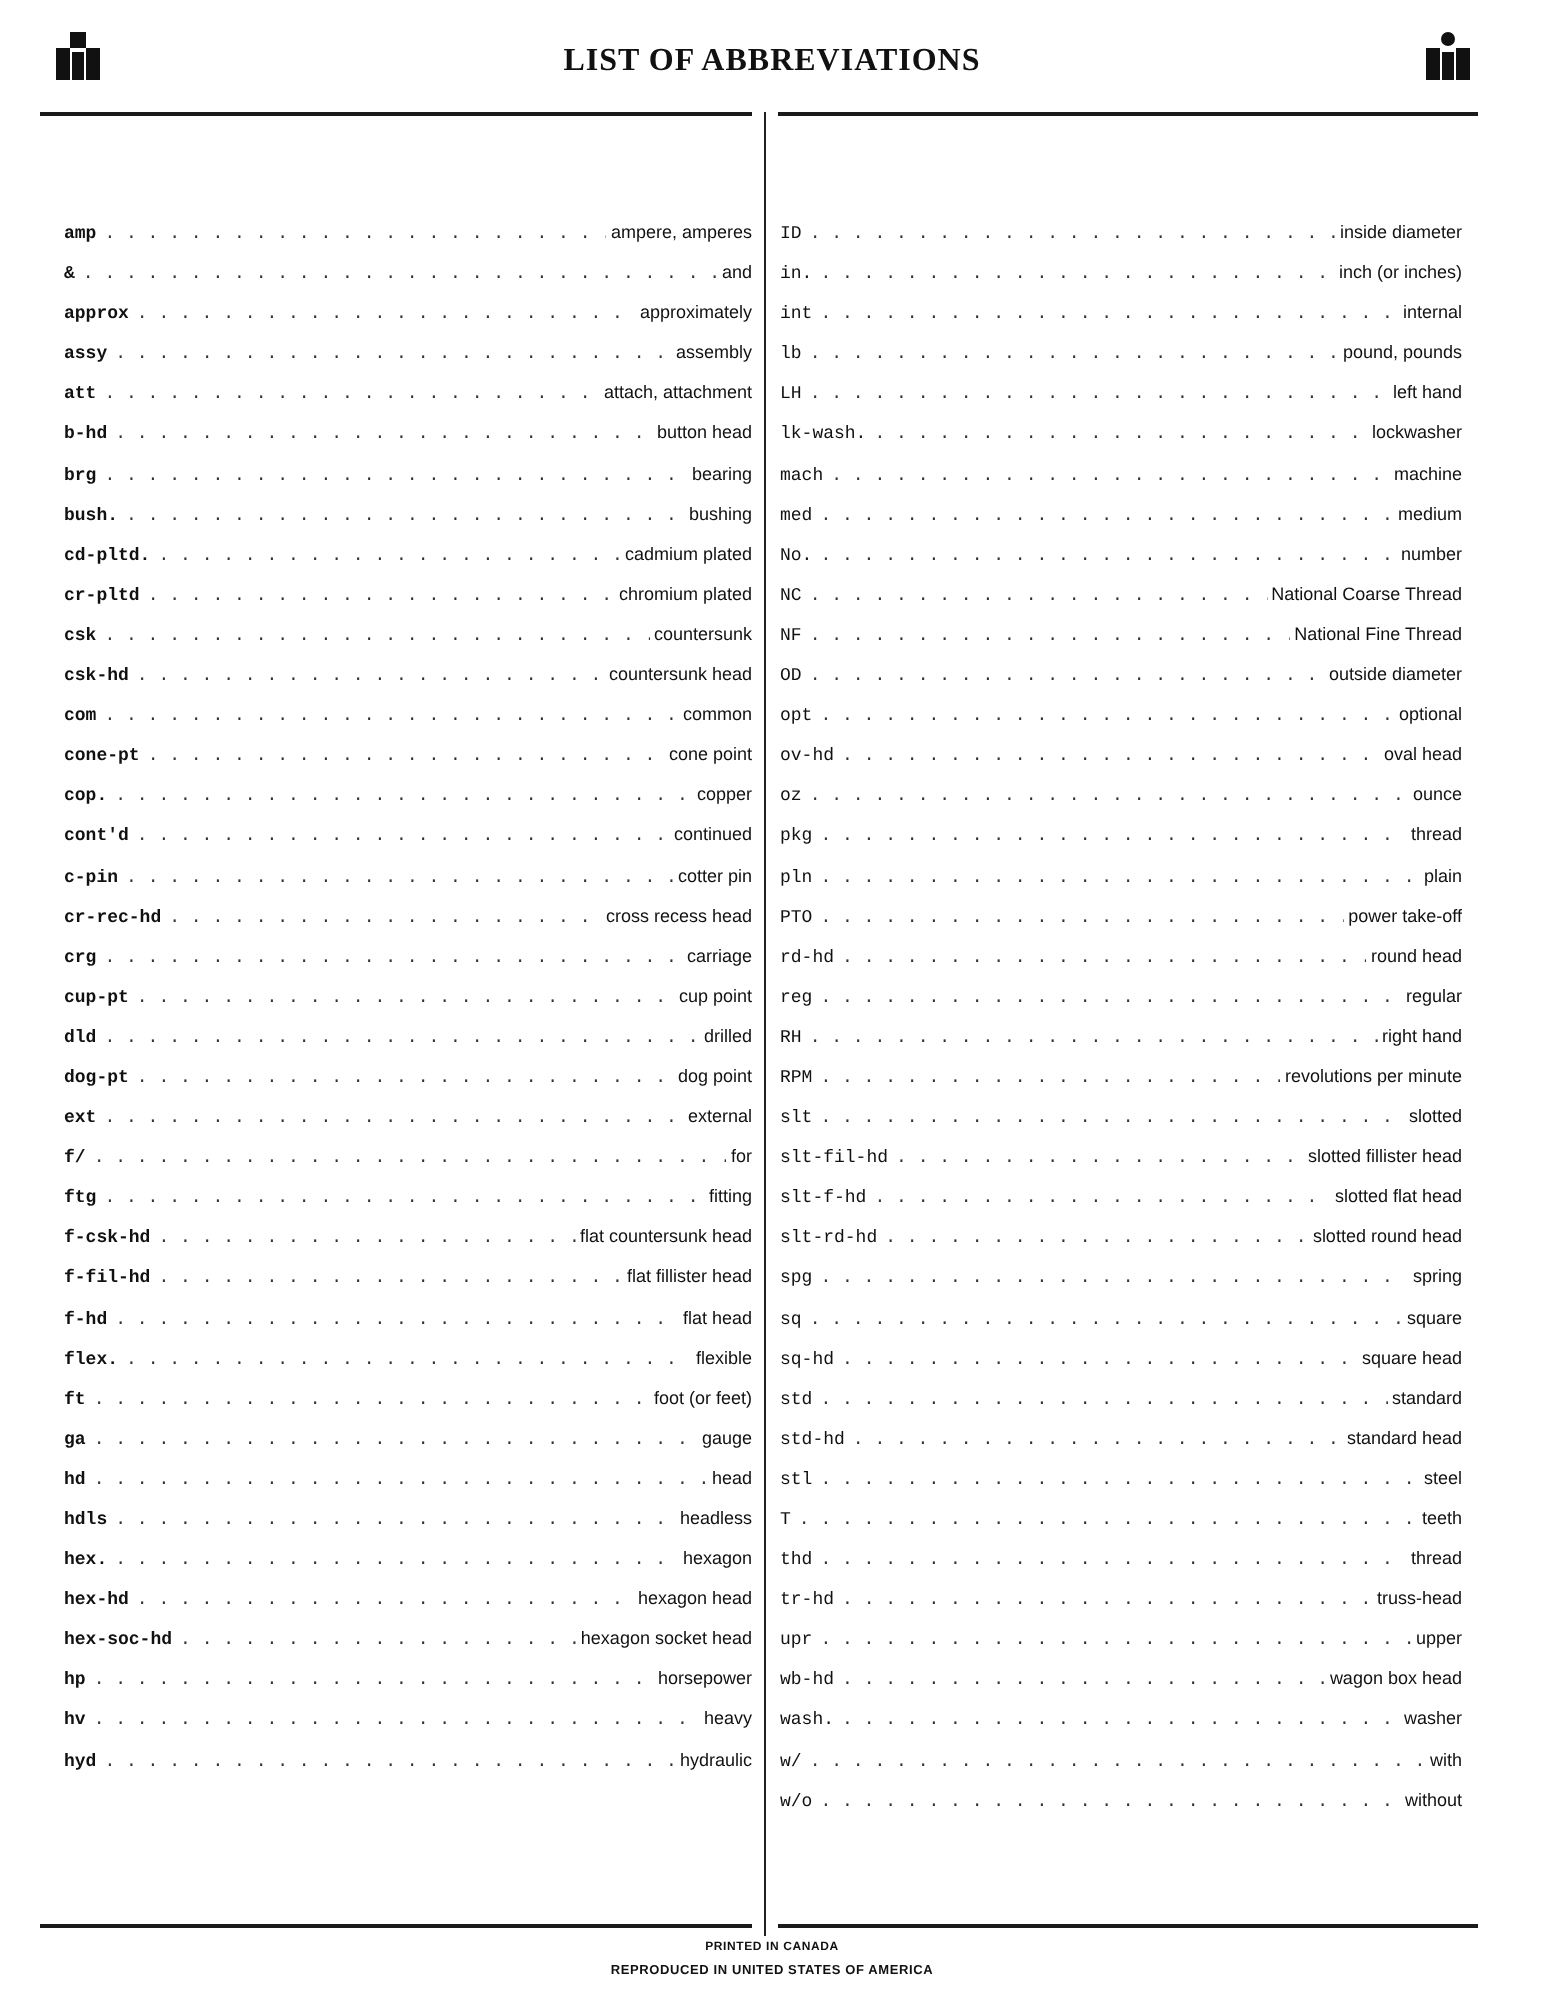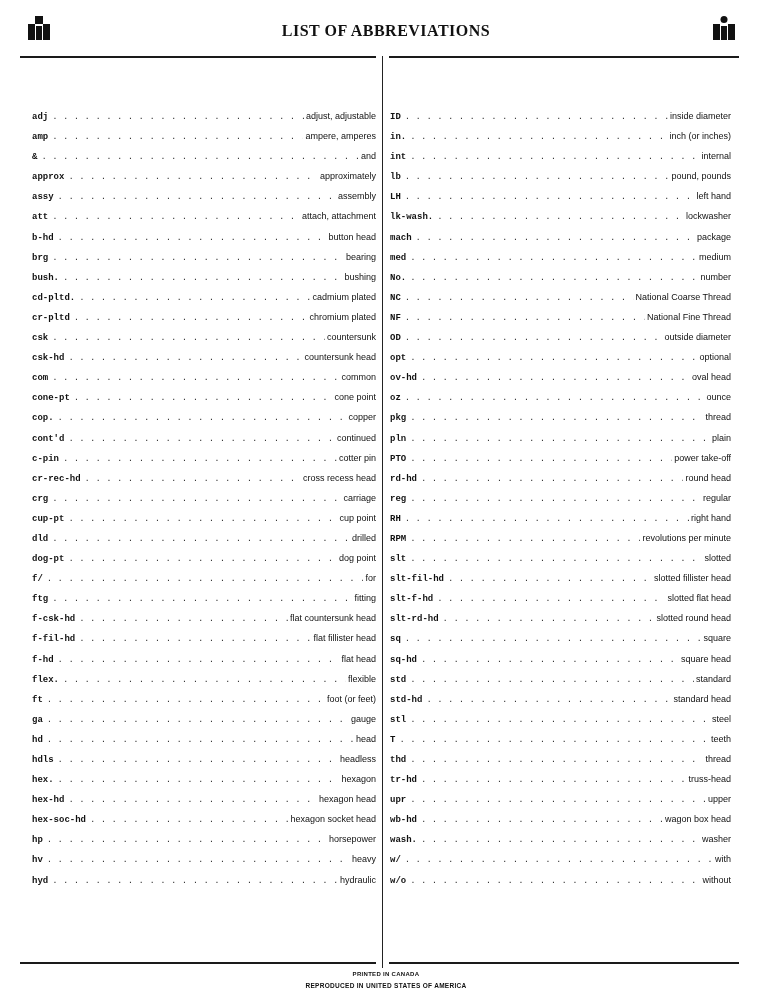--- a/index.html
+++ b/index.html
@@ -70,21 +70,21 @@
       font-size: 9px;
       line-height: 14px;
       white-space: nowrap;
       overflow: hidden;
     }
     .abbr {
       flex: 0 0 auto;
       font-weight: bold;
       padding-right: 4px;
     }
-    .col-right .abbr { font-weight: bold; }
+    .col-right .abbr { font-weight: normal; }
     .leader {
       flex: 1 1 auto;
       overflow: hidden;
       color: #333;
       letter-spacing: 2.2px;
     }
     .leader::before {
       content: ". . . . . . . . . . . . . . . . . . . . . . . . . . . . . . . . . . . . . . . . . . . . . . . . . . . . . . . . . . . . . . . .";
       letter-spacing: 0;
       word-spacing: 0;
@@ -133,25 +133,20 @@
       <rect x="8" y="10" width="6" height="14" fill="#111"></rect>
     </svg>
   </div>
 
   <div class="rule rule-top-left"></div>
   <div class="rule rule-top-right"></div>
   <div class="divider"></div>
 
   <div class="col col-left" id="col-left">
       <div class="entry">
-        <span class="abbr">adj</span>
-        <span class="leader"></span>
-        <span class="meaning">adjust, adjustable</span>
-      </div>
-      <div class="entry">
         <span class="abbr">amp</span>
         <span class="leader"></span>
         <span class="meaning">ampere, amperes</span>
       </div>
       <div class="entry">
         <span class="abbr">&amp;</span>
         <span class="leader"></span>
         <span class="meaning">and</span>
       </div>
       <div class="entry">
@@ -246,20 +241,25 @@
       </div>
       <div class="entry">
         <span class="abbr">dld</span>
         <span class="leader"></span>
         <span class="meaning">drilled</span>
       </div>
       <div class="entry">
         <span class="abbr">dog-pt</span>
         <span class="leader"></span>
         <span class="meaning">dog point</span>
+      </div>
+      <div class="entry">
+        <span class="abbr">ext</span>
+        <span class="leader"></span>
+        <span class="meaning">external</span>
       </div>
       <div class="entry">
         <span class="abbr">f/</span>
         <span class="leader"></span>
         <span class="meaning">for</span>
       </div>
       <div class="entry">
         <span class="abbr">ftg</span>
         <span class="leader"></span>
         <span class="meaning">fitting</span>
@@ -362,21 +362,21 @@
         <span class="meaning">left hand</span>
       </div>
       <div class="entry">
         <span class="abbr">lk-wash.</span>
         <span class="leader"></span>
         <span class="meaning">lockwasher</span>
       </div>
       <div class="entry">
         <span class="abbr">mach</span>
         <span class="leader"></span>
-        <span class="meaning">package</span>
+        <span class="meaning">machine</span>
       </div>
       <div class="entry">
         <span class="abbr">med</span>
         <span class="leader"></span>
         <span class="meaning">medium</span>
       </div>
       <div class="entry">
         <span class="abbr">No.</span>
         <span class="leader"></span>
         <span class="meaning">number</span>
@@ -458,20 +458,25 @@
       </div>
       <div class="entry">
         <span class="abbr">slt-f-hd</span>
         <span class="leader"></span>
         <span class="meaning">slotted flat head</span>
       </div>
       <div class="entry">
         <span class="abbr">slt-rd-hd</span>
         <span class="leader"></span>
         <span class="meaning">slotted round head</span>
+      </div>
+      <div class="entry">
+        <span class="abbr">spg</span>
+        <span class="leader"></span>
+        <span class="meaning">spring</span>
       </div>
       <div class="entry">
         <span class="abbr">sq</span>
         <span class="leader"></span>
         <span class="meaning">square</span>
       </div>
       <div class="entry">
         <span class="abbr">sq-hd</span>
         <span class="leader"></span>
         <span class="meaning">square head</span>

